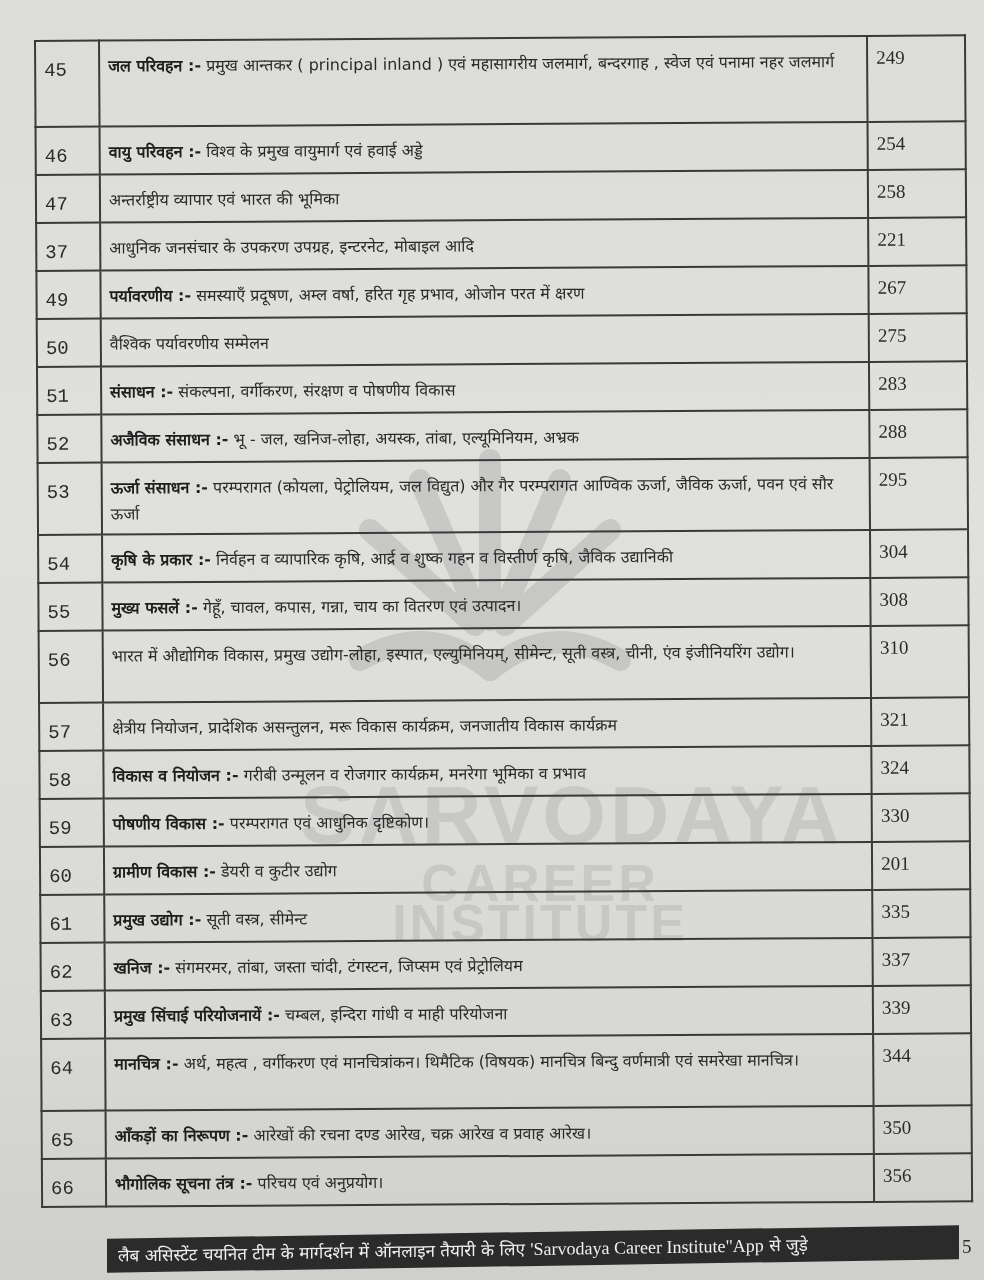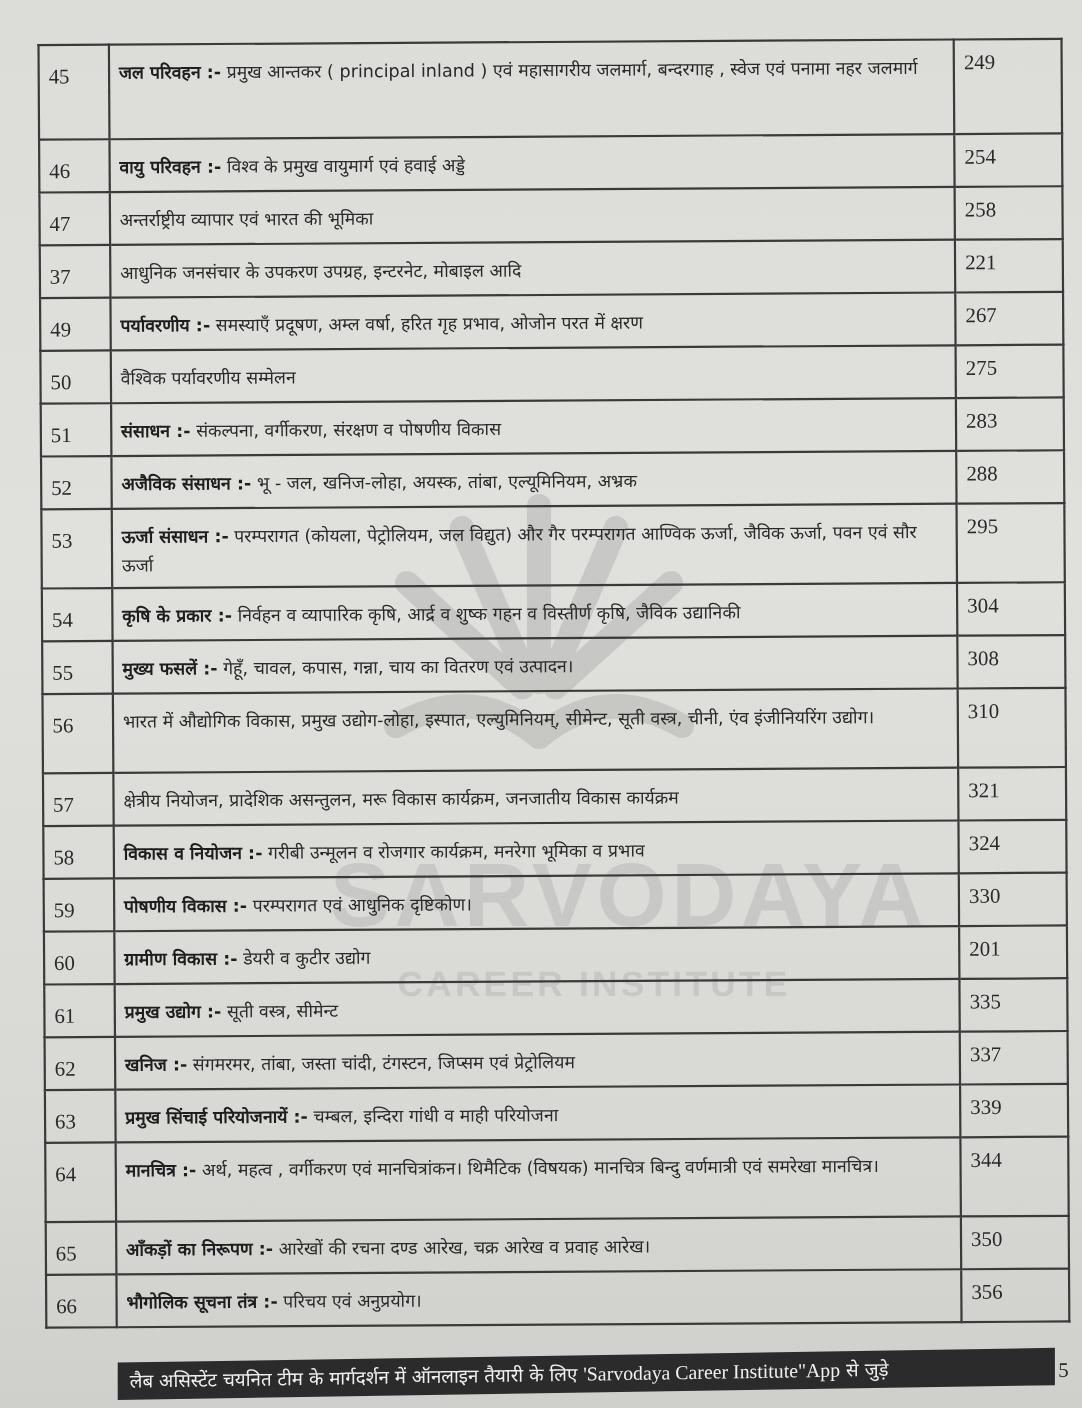--- a/index.html
+++ b/index.html
@@ -32,24 +32,24 @@
     font-weight: bold;
     pointer-events: none;
     z-index: 1;
   }
   .watermark .wm-main {
     font-size: 82px;
     letter-spacing: 4px;
     line-height: 80px;
   }
   .watermark .wm-sub {
-    font-size: 32px;
+    font-size: 52px;
     letter-spacing: 3px;
     line-height: 40px;
-    margin-top: 19px;
+    margin-top: 8px;
   }
   .wm-emblem {
     position: absolute;
     left: 330px;
     top: 420px;
     width: 320px;
     height: 300px;
     pointer-events: none;
     z-index: 1;
     opacity: 0.22;
@@ -67,21 +67,21 @@
   table.toc td {
     border: 2px solid #3a3a3a;
     vertical-align: top;
     font-size: 16px;
     line-height: 26px;
     padding: 4px 8px;
   }
   td.num {
     width: 46px;
     padding-top: 16px !important;
-    font-family: Liberation Serif, serif;
+    font-family: Liberation Mono, monospace;
     font-size: 19px !important;
   }
   td.desc {
     width: 752px;
     padding-top: 12px !important;
   }
   td.page-no {
     width: 80px;
     font-family: Liberation Serif, serif;
     font-size: 19px !important;

